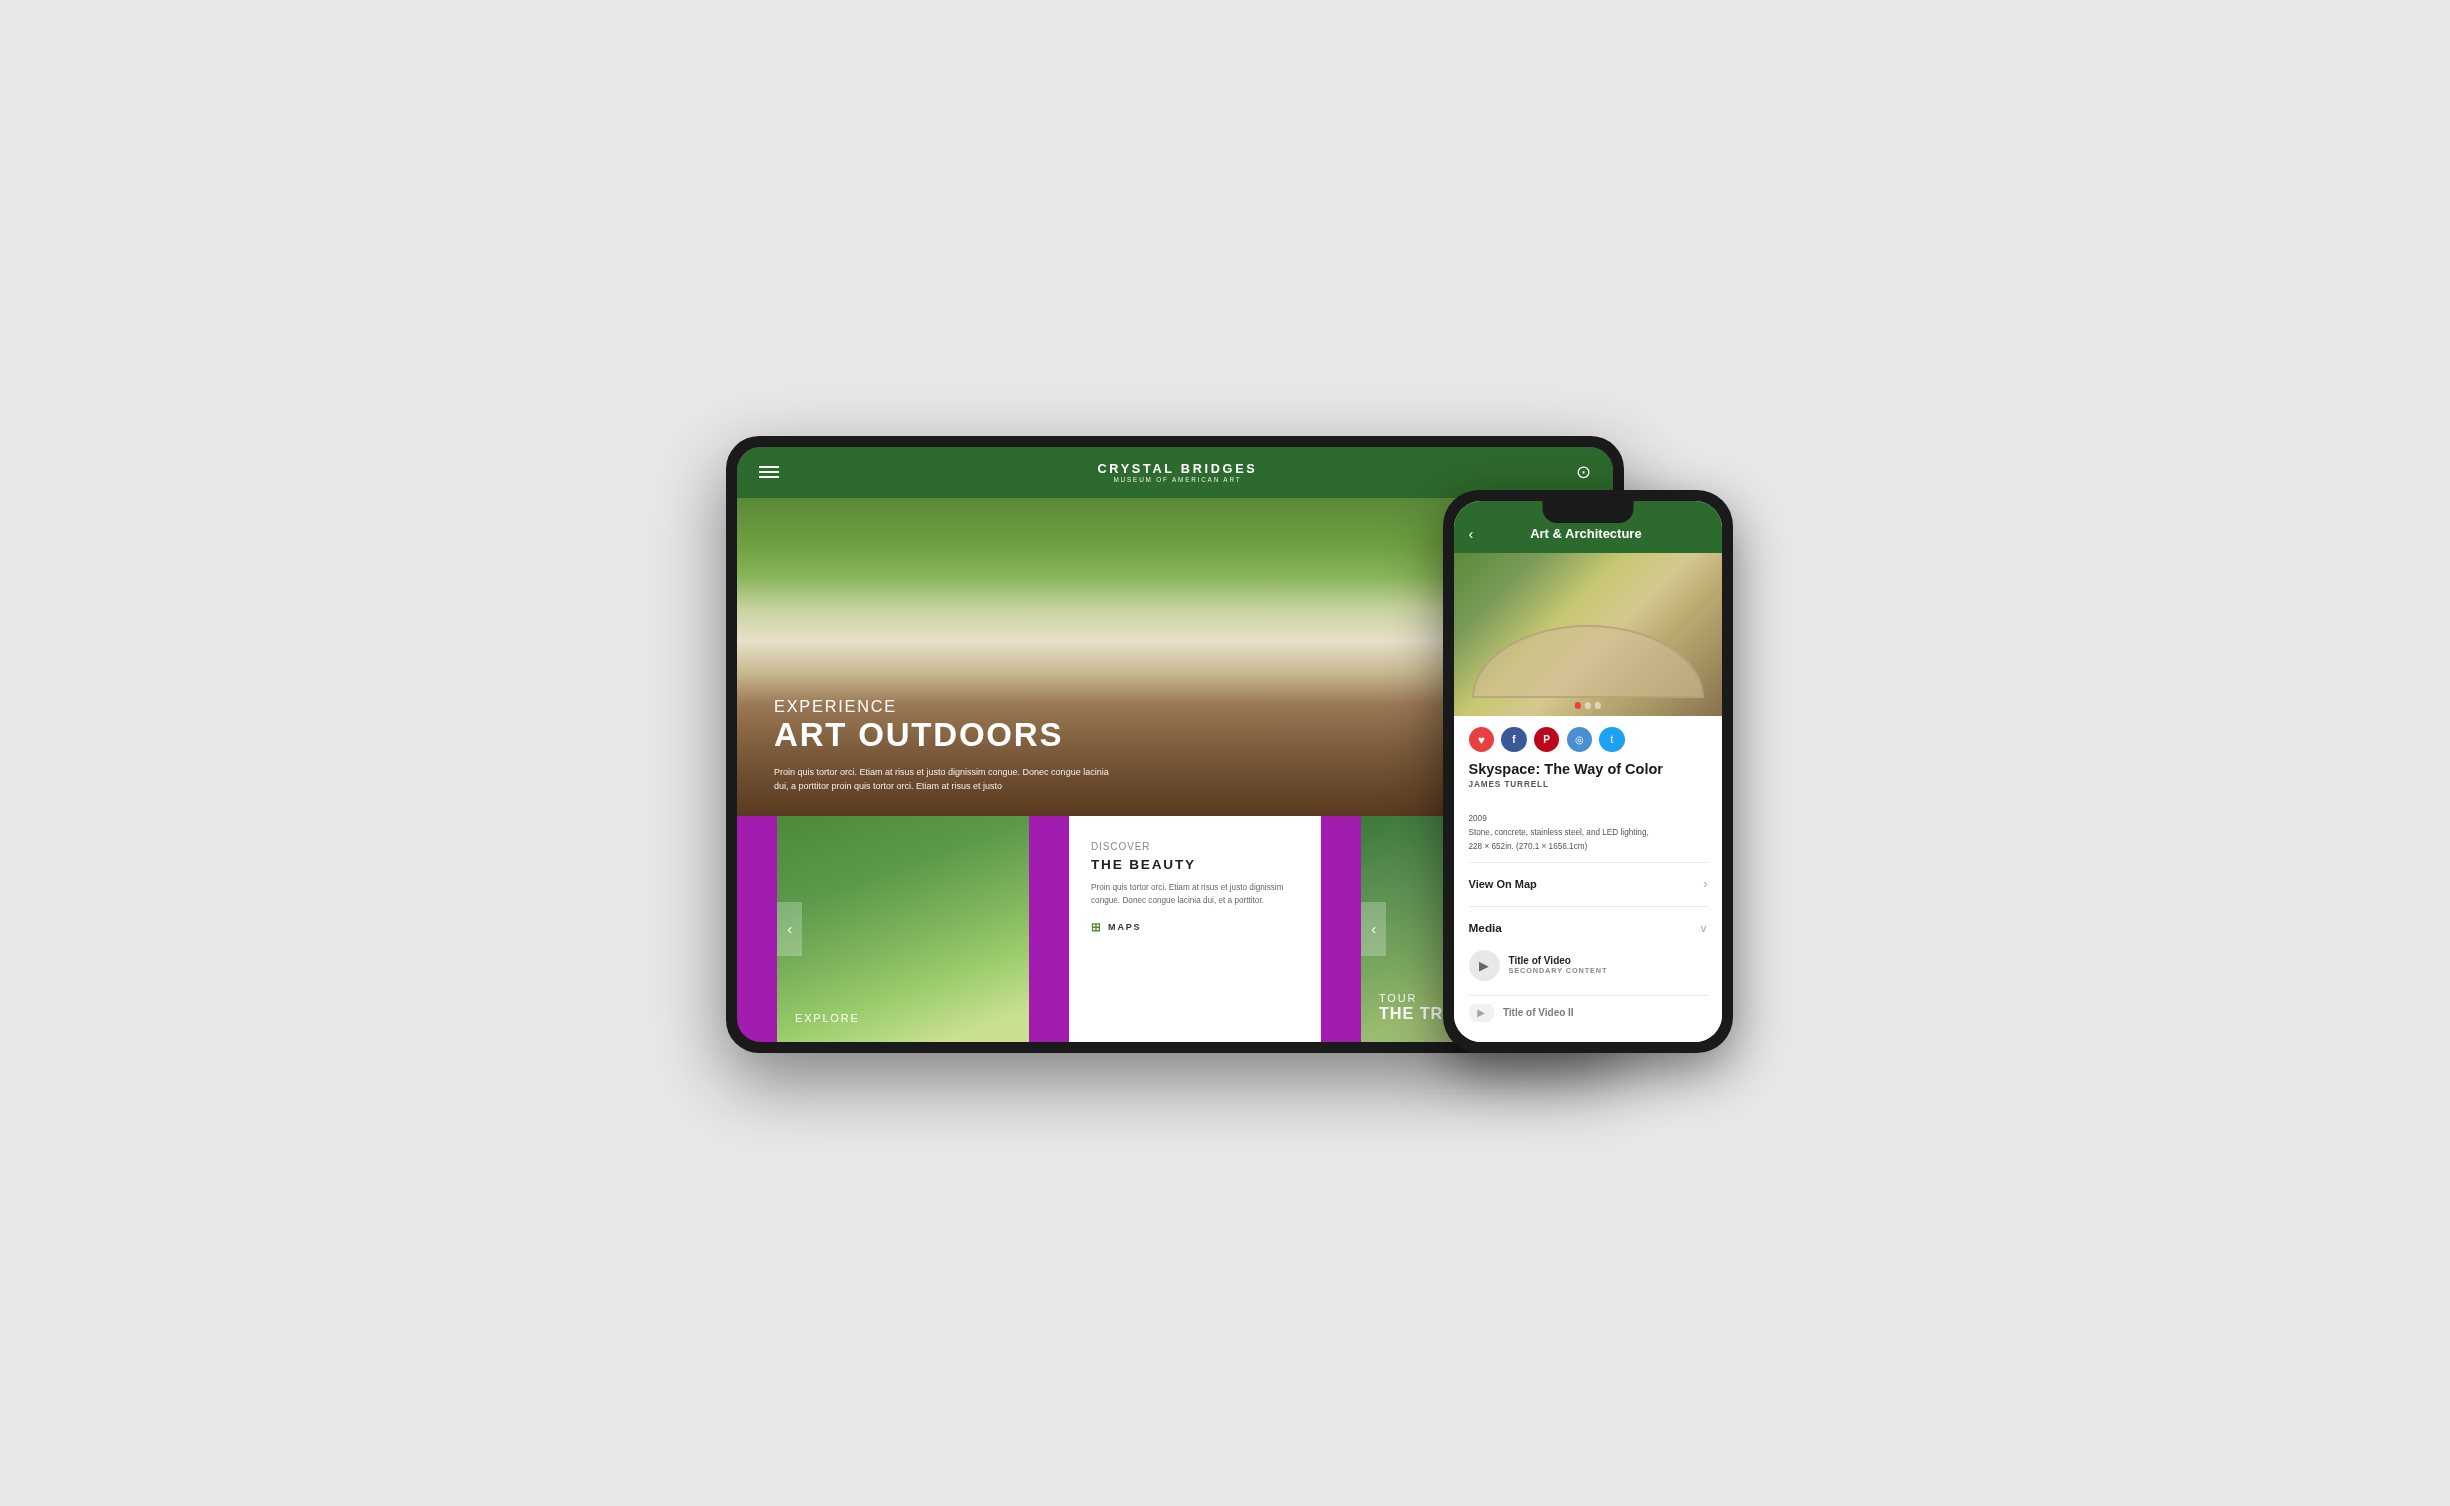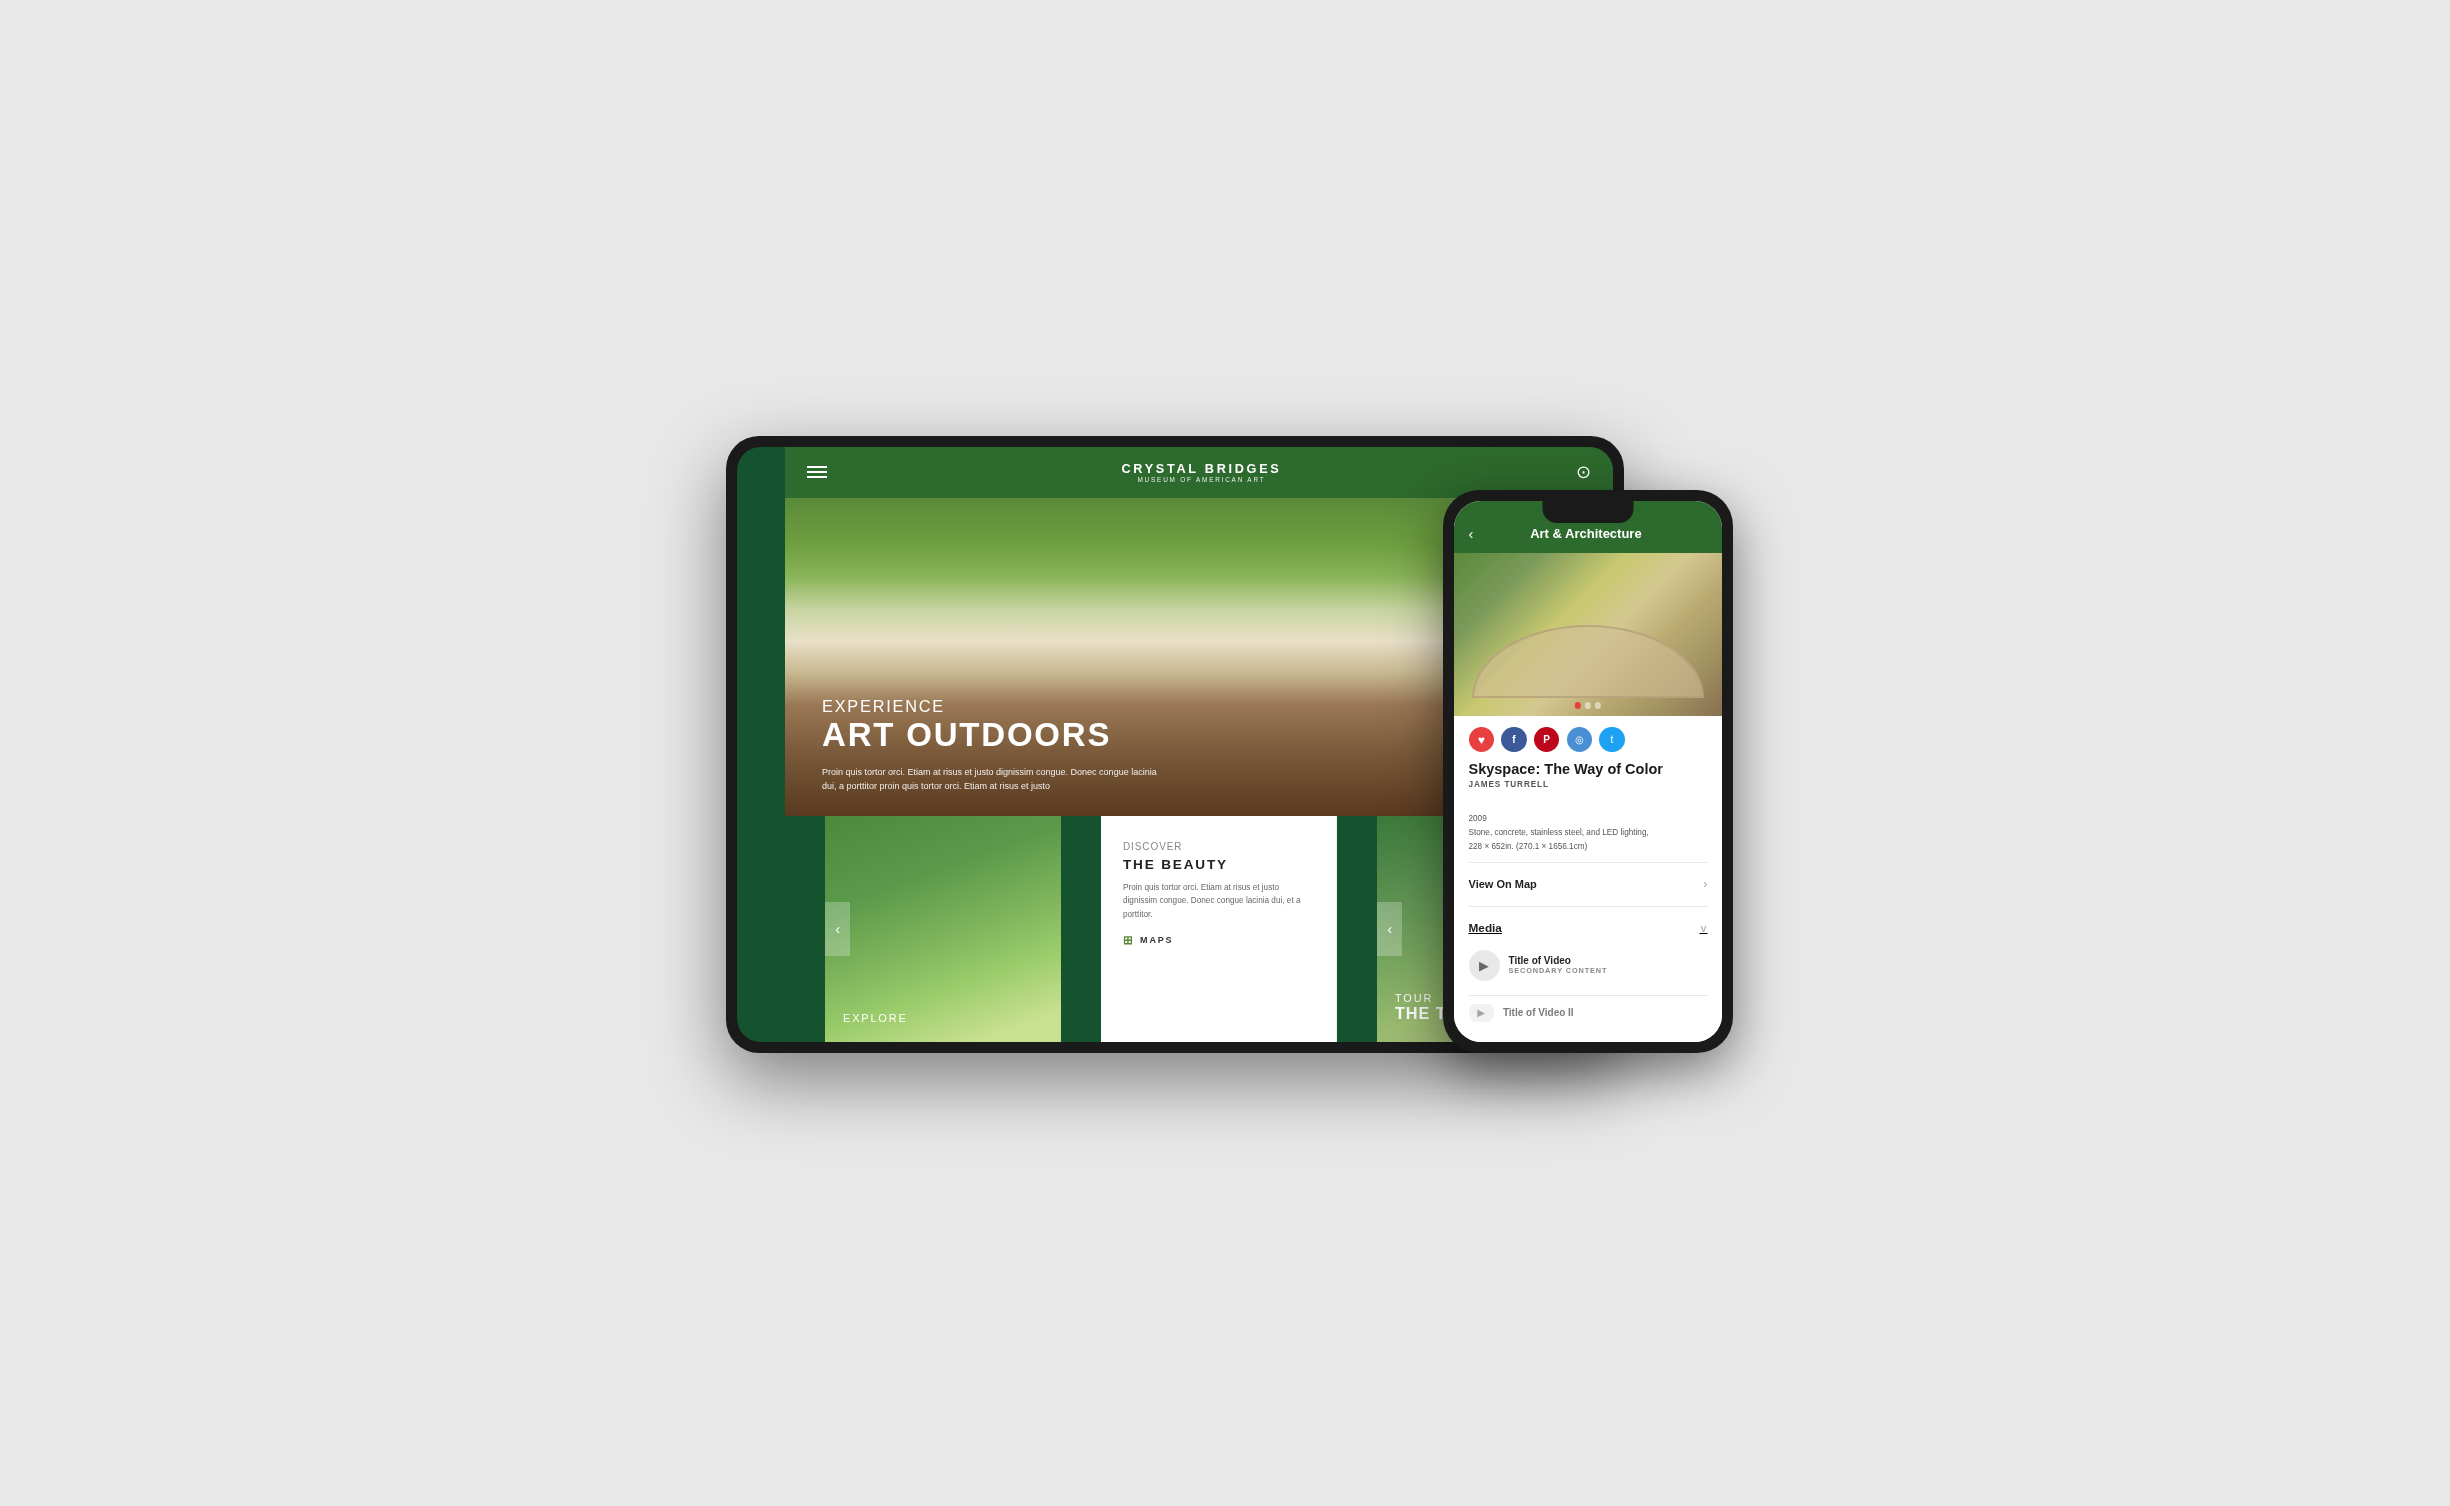--- a/index.html
+++ b/index.html
@@ -31,24 +31,23 @@
       box-shadow: 0 27px 73px rgba(0,0,0,0.45);
       padding: 11px;
       z-index: 1;
     }
 
     .tablet-screen {
       width: 100%;
       height: 100%;
       border-radius: 23.6px;
       overflow: hidden;
-      background: #14532d;
+      background: #a21caf;
       display: flex;
       flex-direction: column;
-      padding-left: 48px;
     }
 
     
     .tablet-header {
       background: #2d6a2d;
       height: 51px;
       display: flex;
       align-items: center;
       justify-content: space-between;
       padding: 0 22px;
@@ -450,21 +449,20 @@
     .phone-row-arrow {
       font-size: 12.7px;
       color: #aaa;
     }
 
     .phone-section-header {
       display: flex;
       align-items: center;
       justify-content: space-between;
       padding: 7.3px 0;
-      text-decoration: underline;
     }
 
     .phone-section-title {
       font-size: 11.8px;
       font-weight: 700;
       color: #222;
     }
 
     .phone-chevron {
       font-size: 11px;

